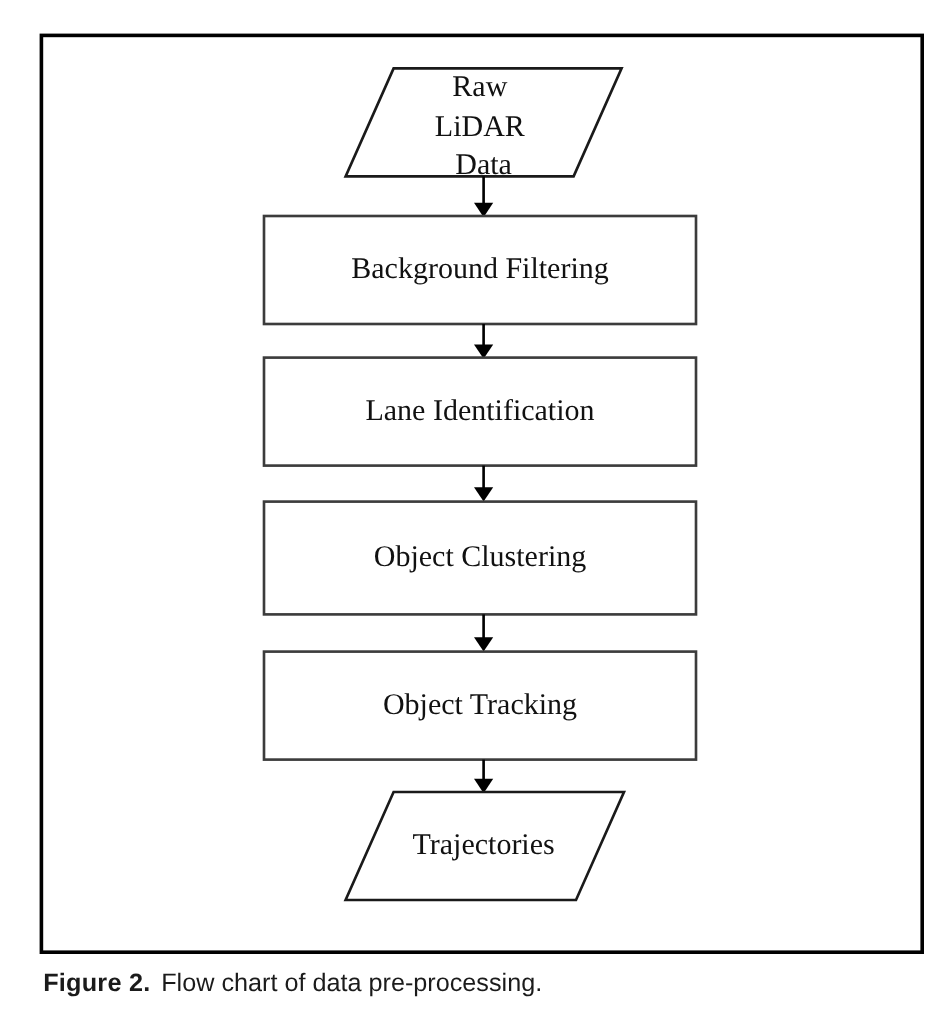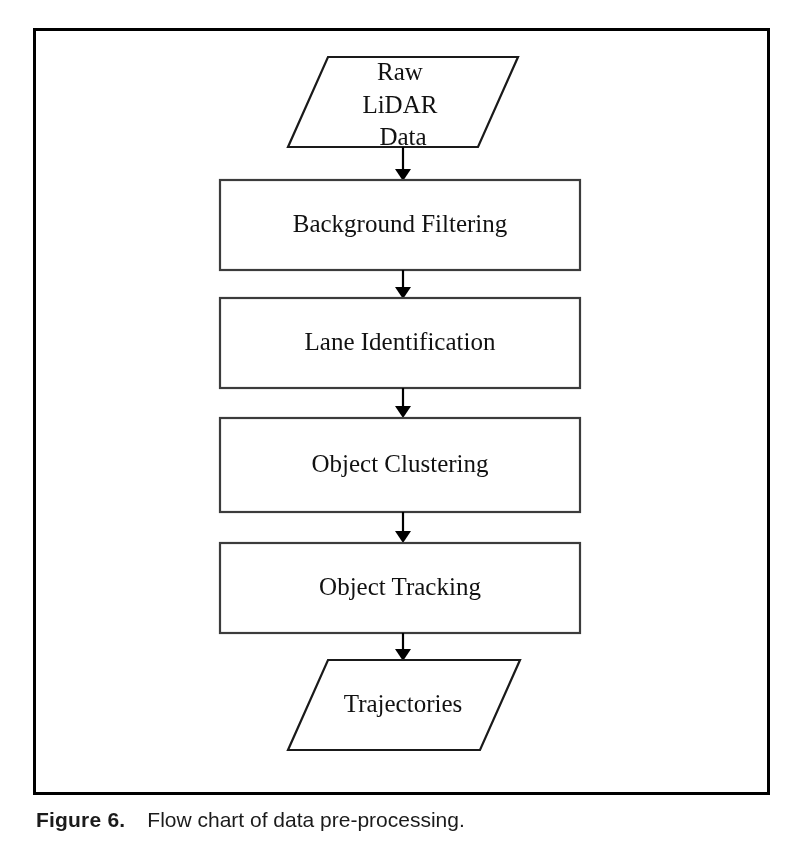--- a/index.html
+++ b/index.html
@@ -82,21 +82,21 @@
     line-height: 27px;
     color: #1b1b1b;
     white-space: nowrap;
   }
   #figure-caption .caption-label {
     font-weight: bold;
     letter-spacing: 0.2px;
   }
   #figure-caption .caption-text {
     font-weight: normal;
-    margin-left: 22px;
+    margin-left: 9px;
   }
 </style>
 </head>
 <body>
 
 <div id="figure-frame"></div>
 
 <svg id="flowchart-canvas" viewBox="0 0 789 800" xmlns="http://www.w3.org/2000/svg">
 
   <g>
@@ -154,14 +154,14 @@
   </g>
 
   <g>
     <polygon class="node-shape-io" points="328,660 520,660 480,750 288,750"></polygon>
     <text class="node-label" x="403" y="706">Trajectories</text>
   </g>
 
 </svg>
 
 <div id="figure-caption">
-  <span class="caption-label">Figure 6.</span><span class="caption-text">Flow chart of data pre-processing.</span>
+  <span class="caption-label">Figure 2.</span><span class="caption-text">Flow chart of data pre-processing.</span>
 </div>
 
 </body></html>

